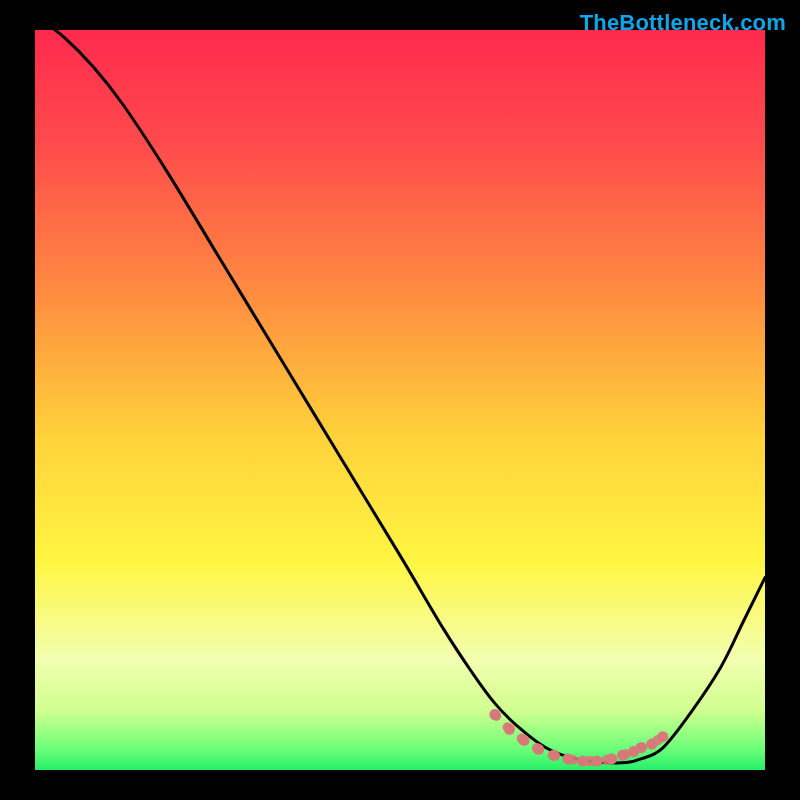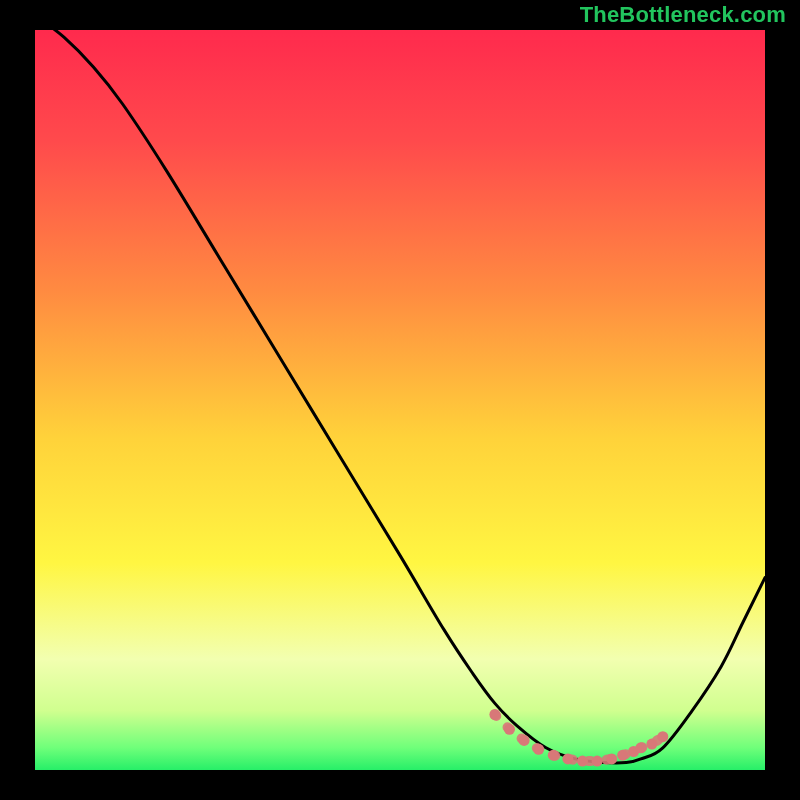--- a/index.html
+++ b/index.html
@@ -20,26 +20,26 @@
   }
   .plot-area {
     position: absolute;
     left: 35px;
     top: 30px;
     width: 730px;
     height: 740px;
   }
   .watermark {
     position: absolute;
-    top: 2px;
+    top: 10px;
     right: 14px;
     font-family: Arial, Helvetica, sans-serif;
     font-size: 22px;
     font-weight: 600;
-    color: #22c55e;
+    color: #0ea5e9;
     letter-spacing: 0.2px;
   }
   svg {
     display: block;
   }
 </style>
 </head>
 <body>
 
 <div class="frame">

